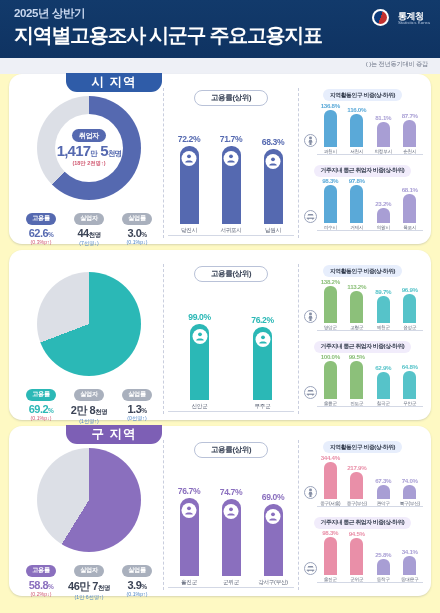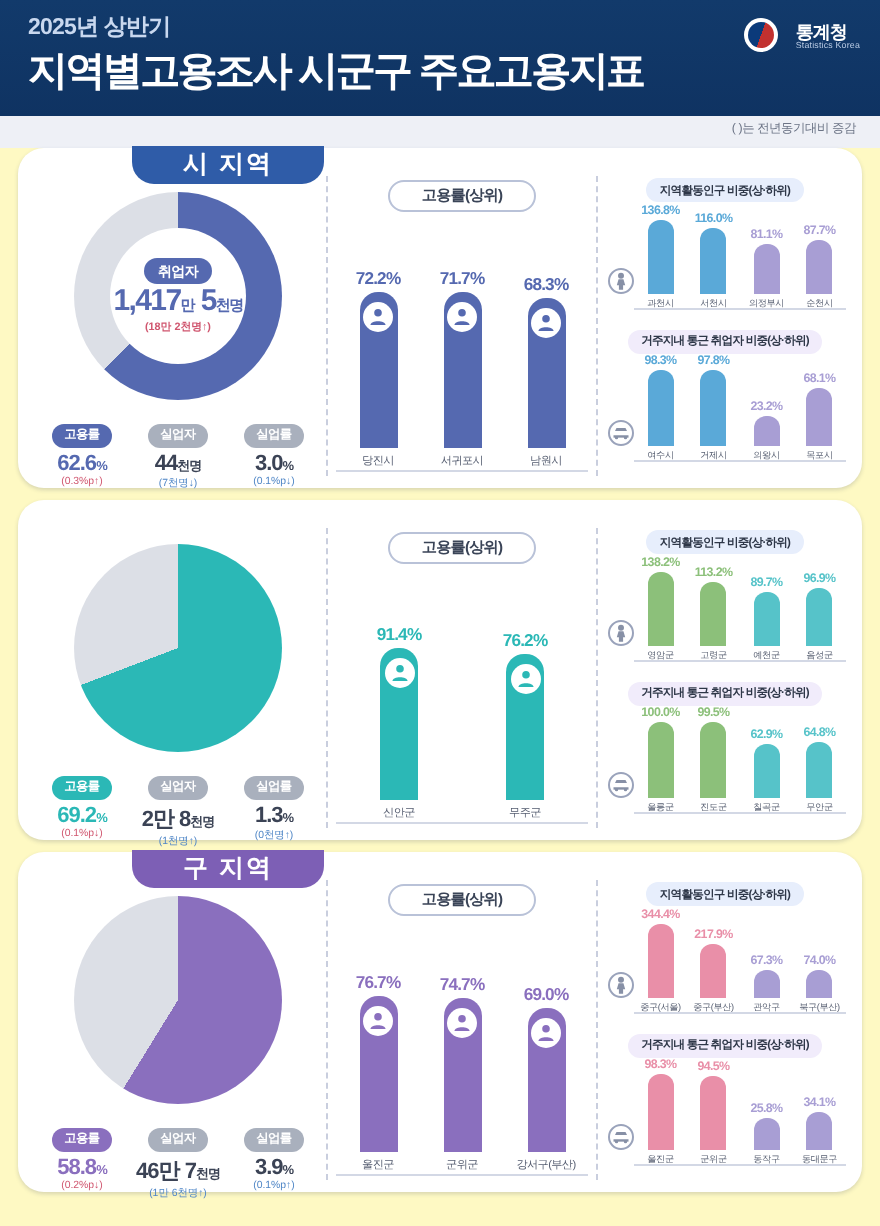--- a/index.html
+++ b/index.html
@@ -299,21 +299,21 @@
             <div class="kpis">
               <div class="kpi"><span class="kpi-pill " style="background:#2bb8b6">고용률</span><div class="kpi-val" style="color:#2bb8b6">69.2<span class="sm">%</span></div><div class="kpi-delta" style="color:#d0566f">(0.1%p↓)</div></div>
               <div class="kpi"><span class="kpi-pill grey" style="">실업자</span><div class="kpi-val" style="color:#3b4355">2만 8<span class="sm">천명</span></div><div class="kpi-delta" style="color:#4f86c6">(1천명↑)</div></div>
               <div class="kpi"><span class="kpi-pill grey" style="">실업률</span><div class="kpi-val" style="color:#3b4355">1.3<span class="sm">%</span></div><div class="kpi-delta" style="color:#4f86c6">(0천명↑)</div></div>
             </div>
           </div>
           <div class="mid-col">
             <div class="chart-cap">고용률(상위)</div>
             <div class="mid-bars">
               <div class="mbar">
-                <div class="mbar-val" style="color:#2bb8b6">91.4%</div>
+                <div class="mbar-val" style="color:#2bb8b6">99.0%</div>
                 <div class="mbar-rect" style="height:75.94699766699132px;background:#2bb8b6">
                   <span class="mbar-icon">
                     <svg width="9" height="9" viewBox="0 0 10 10">
                       <circle cx="5" cy="2.6" r="2.1" fill="#2bb8b6"></circle>
                       <path d="M0.8 9.4 C0.8 6.6 9.2 6.6 9.2 9.4 Z" fill="#2bb8b6"></path>
                     </svg>
                   </span>
                 </div>
                 <div class="mbar-lbl">신안군</div>
               </div>

